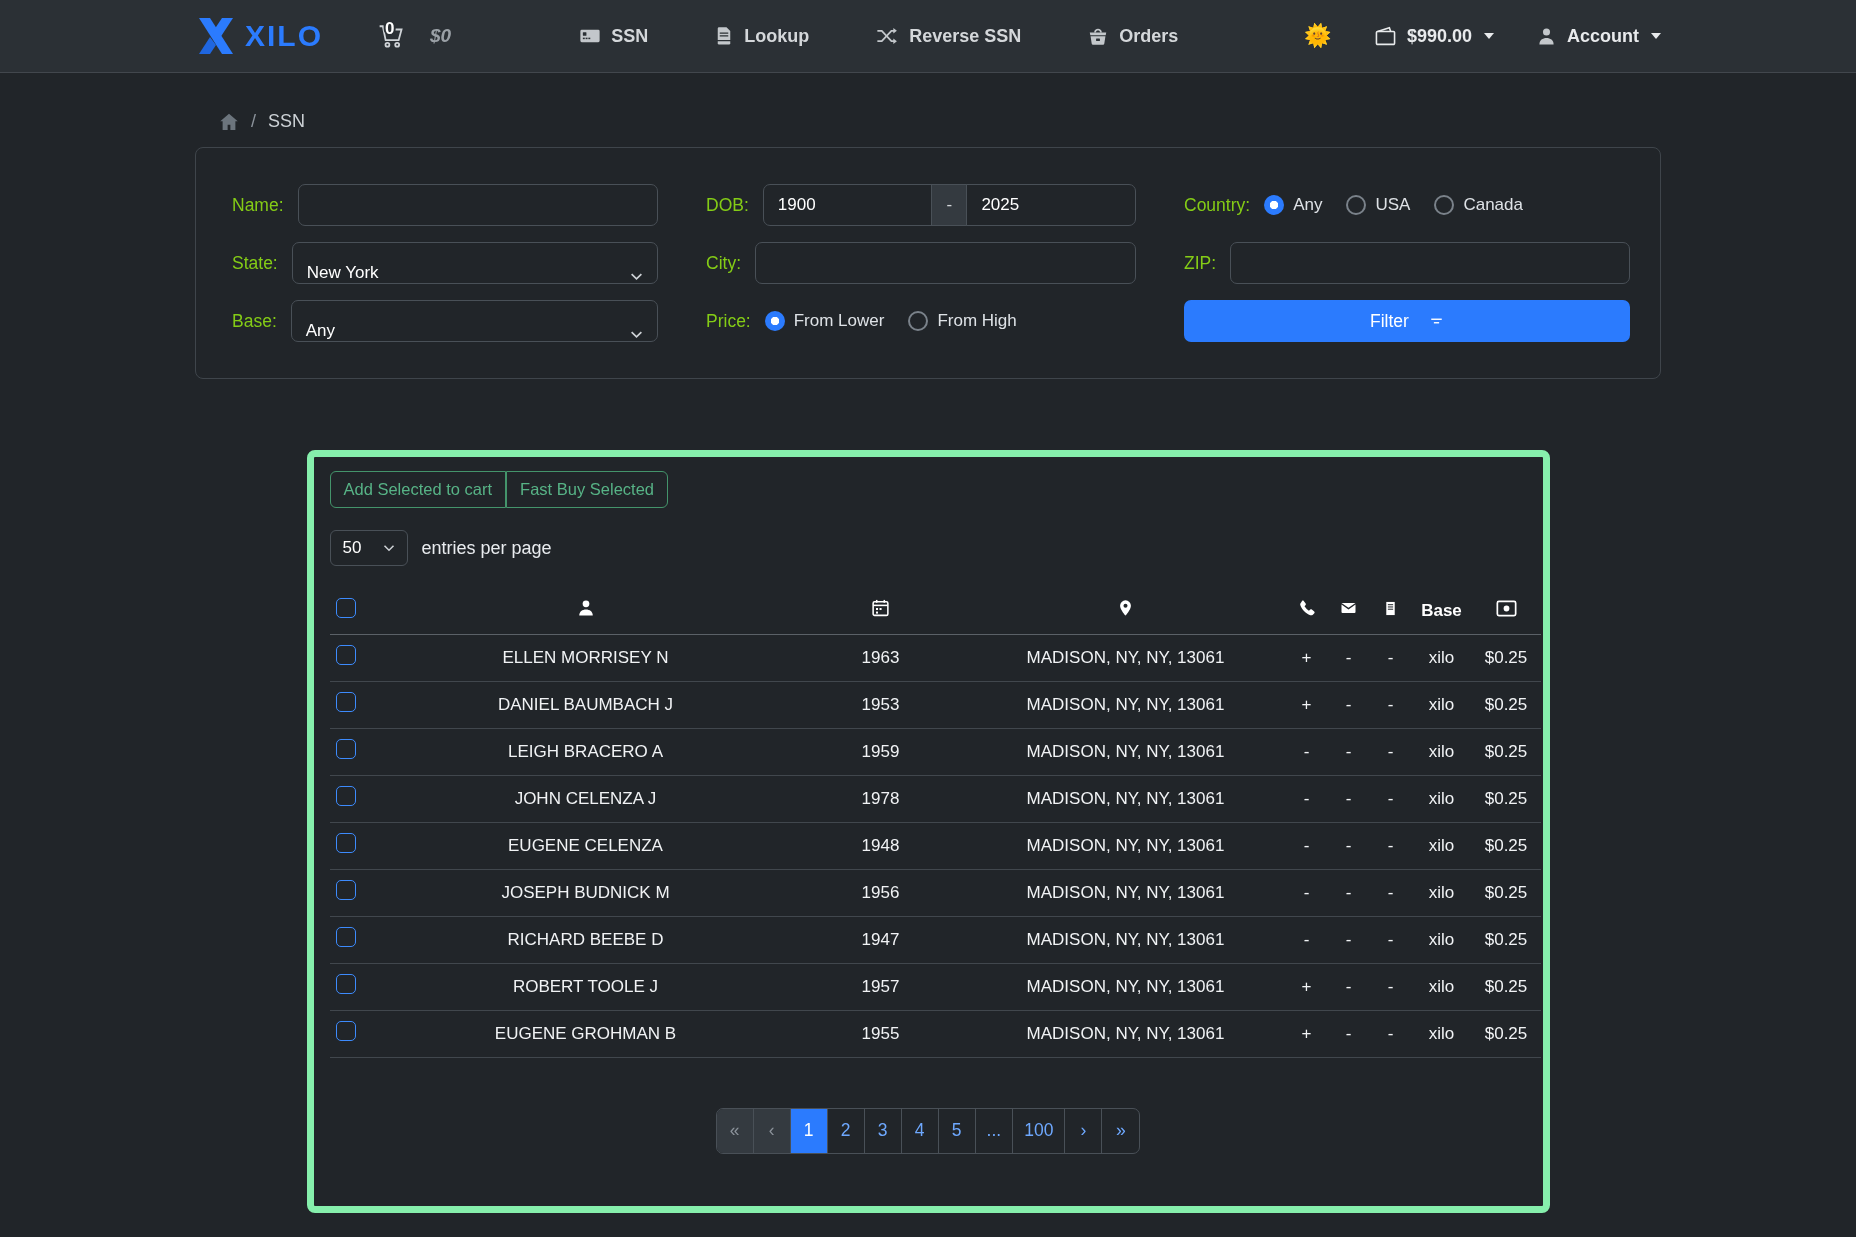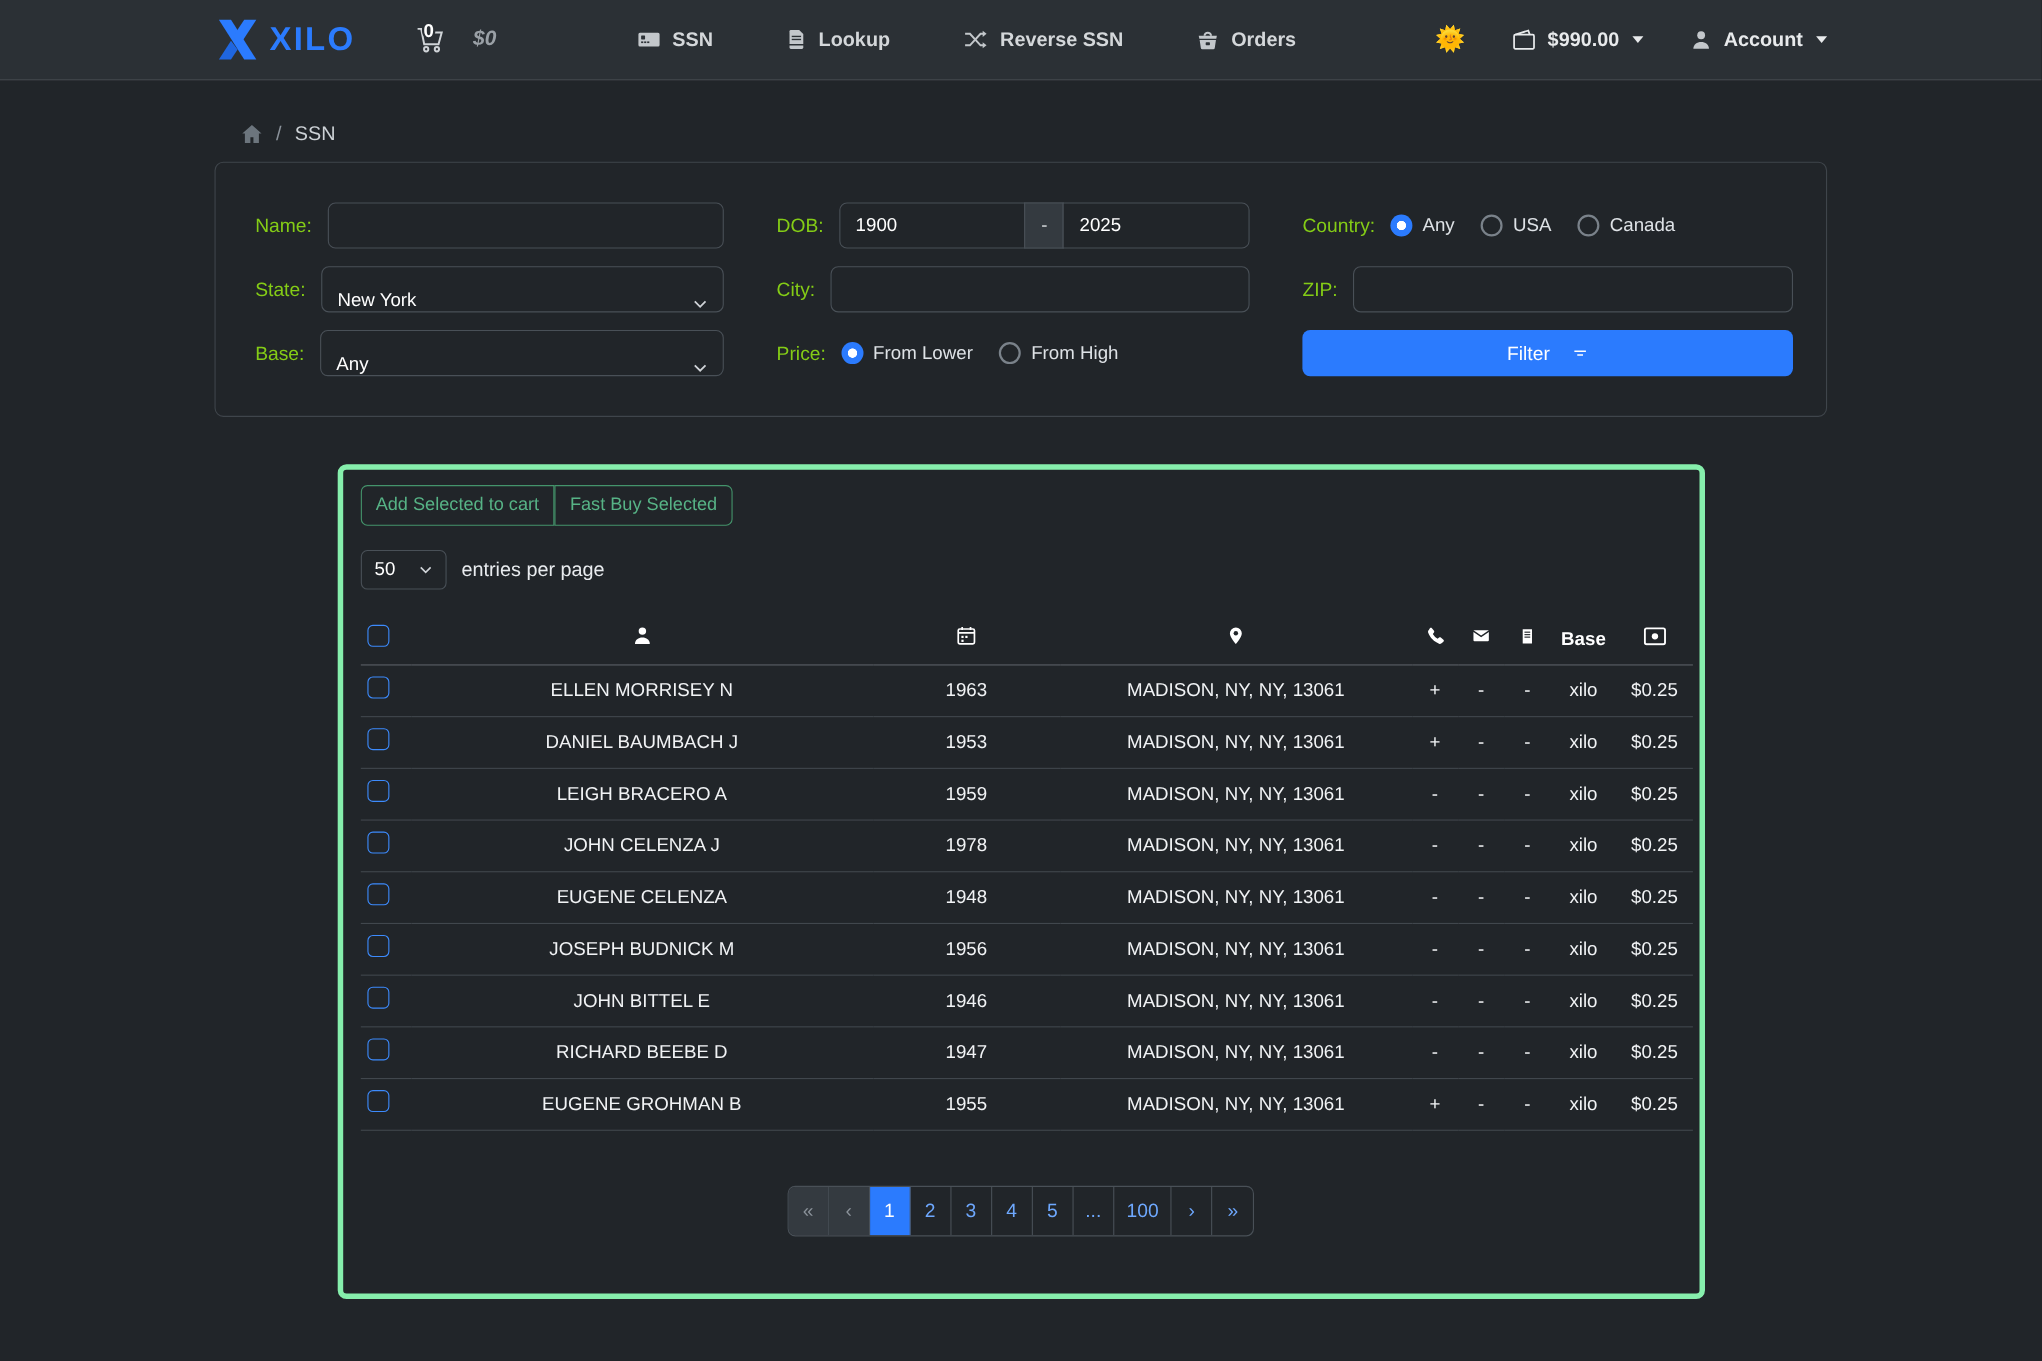--- a/index.html
+++ b/index.html
@@ -75,21 +75,21 @@
     background:radial-gradient(circle, #fff 0 4px, #2b7bfe 4.5px);
   }
   .filter-btn {
     width:100%; height:42px; background:#2b7bfe; border:none; border-radius:7px;
     color:#fff; font-size:17.5px; font-family:"Liberation Sans", sans-serif;
     display:flex; align-items:center; justify-content:center; gap:20px; cursor:pointer;
   }
 
   
   .table-card {
-    width:1243px; margin:43px auto 0; border:5px solid #86efac; border-radius:8px;
+    width:1243px; margin:71px auto 0; border:7px solid #86efac; border-radius:8px;
     padding:14px 16px 52px;
   }
   .btn-group { display:flex; }
   .btn-outline-success {
     background:transparent; border:1px solid #44946b; color:#57b386;
     font-size:16.5px; padding:8px 13px; cursor:pointer; font-family:"Liberation Sans", sans-serif;
   }
   .btn-outline-success:first-child { border-radius:6px 0 0 6px; border-right-width:0.5px; }
   .btn-outline-success:last-child { border-radius:0 6px 6px 0; border-left-width:0.5px; }
   .entries-row { display:flex; align-items:center; gap:14px; margin:22px 0 22px; }
@@ -476,35 +476,35 @@
           <td>1956</td>
           <td>MADISON, NY, NY, 13061</td>
           <td>-</td>
           <td>-</td>
           <td>-</td>
           <td>xilo</td>
           <td>$0.25</td>
         </tr>
         <tr>
           <td class="col-check"><span class="checkbox"></span></td>
-          <td>JOHN BITTEL E</td>
-          <td>1946</td>
-          <td>MADISON, NY, NY, 13061</td>
-          <td>-</td>
-          <td>-</td>
-          <td>-</td>
-          <td>xilo</td>
-          <td>$0.25</td>
-        </tr>
-        <tr>
-          <td class="col-check"><span class="checkbox"></span></td>
           <td>RICHARD BEEBE D</td>
           <td>1947</td>
           <td>MADISON, NY, NY, 13061</td>
           <td>-</td>
+          <td>-</td>
+          <td>-</td>
+          <td>xilo</td>
+          <td>$0.25</td>
+        </tr>
+        <tr>
+          <td class="col-check"><span class="checkbox"></span></td>
+          <td>ROBERT TOOLE J</td>
+          <td>1957</td>
+          <td>MADISON, NY, NY, 13061</td>
+          <td>+</td>
           <td>-</td>
           <td>-</td>
           <td>xilo</td>
           <td>$0.25</td>
         </tr>
         <tr>
           <td class="col-check"><span class="checkbox"></span></td>
           <td>EUGENE GROHMAN B</td>
           <td>1955</td>
           <td>MADISON, NY, NY, 13061</td>

